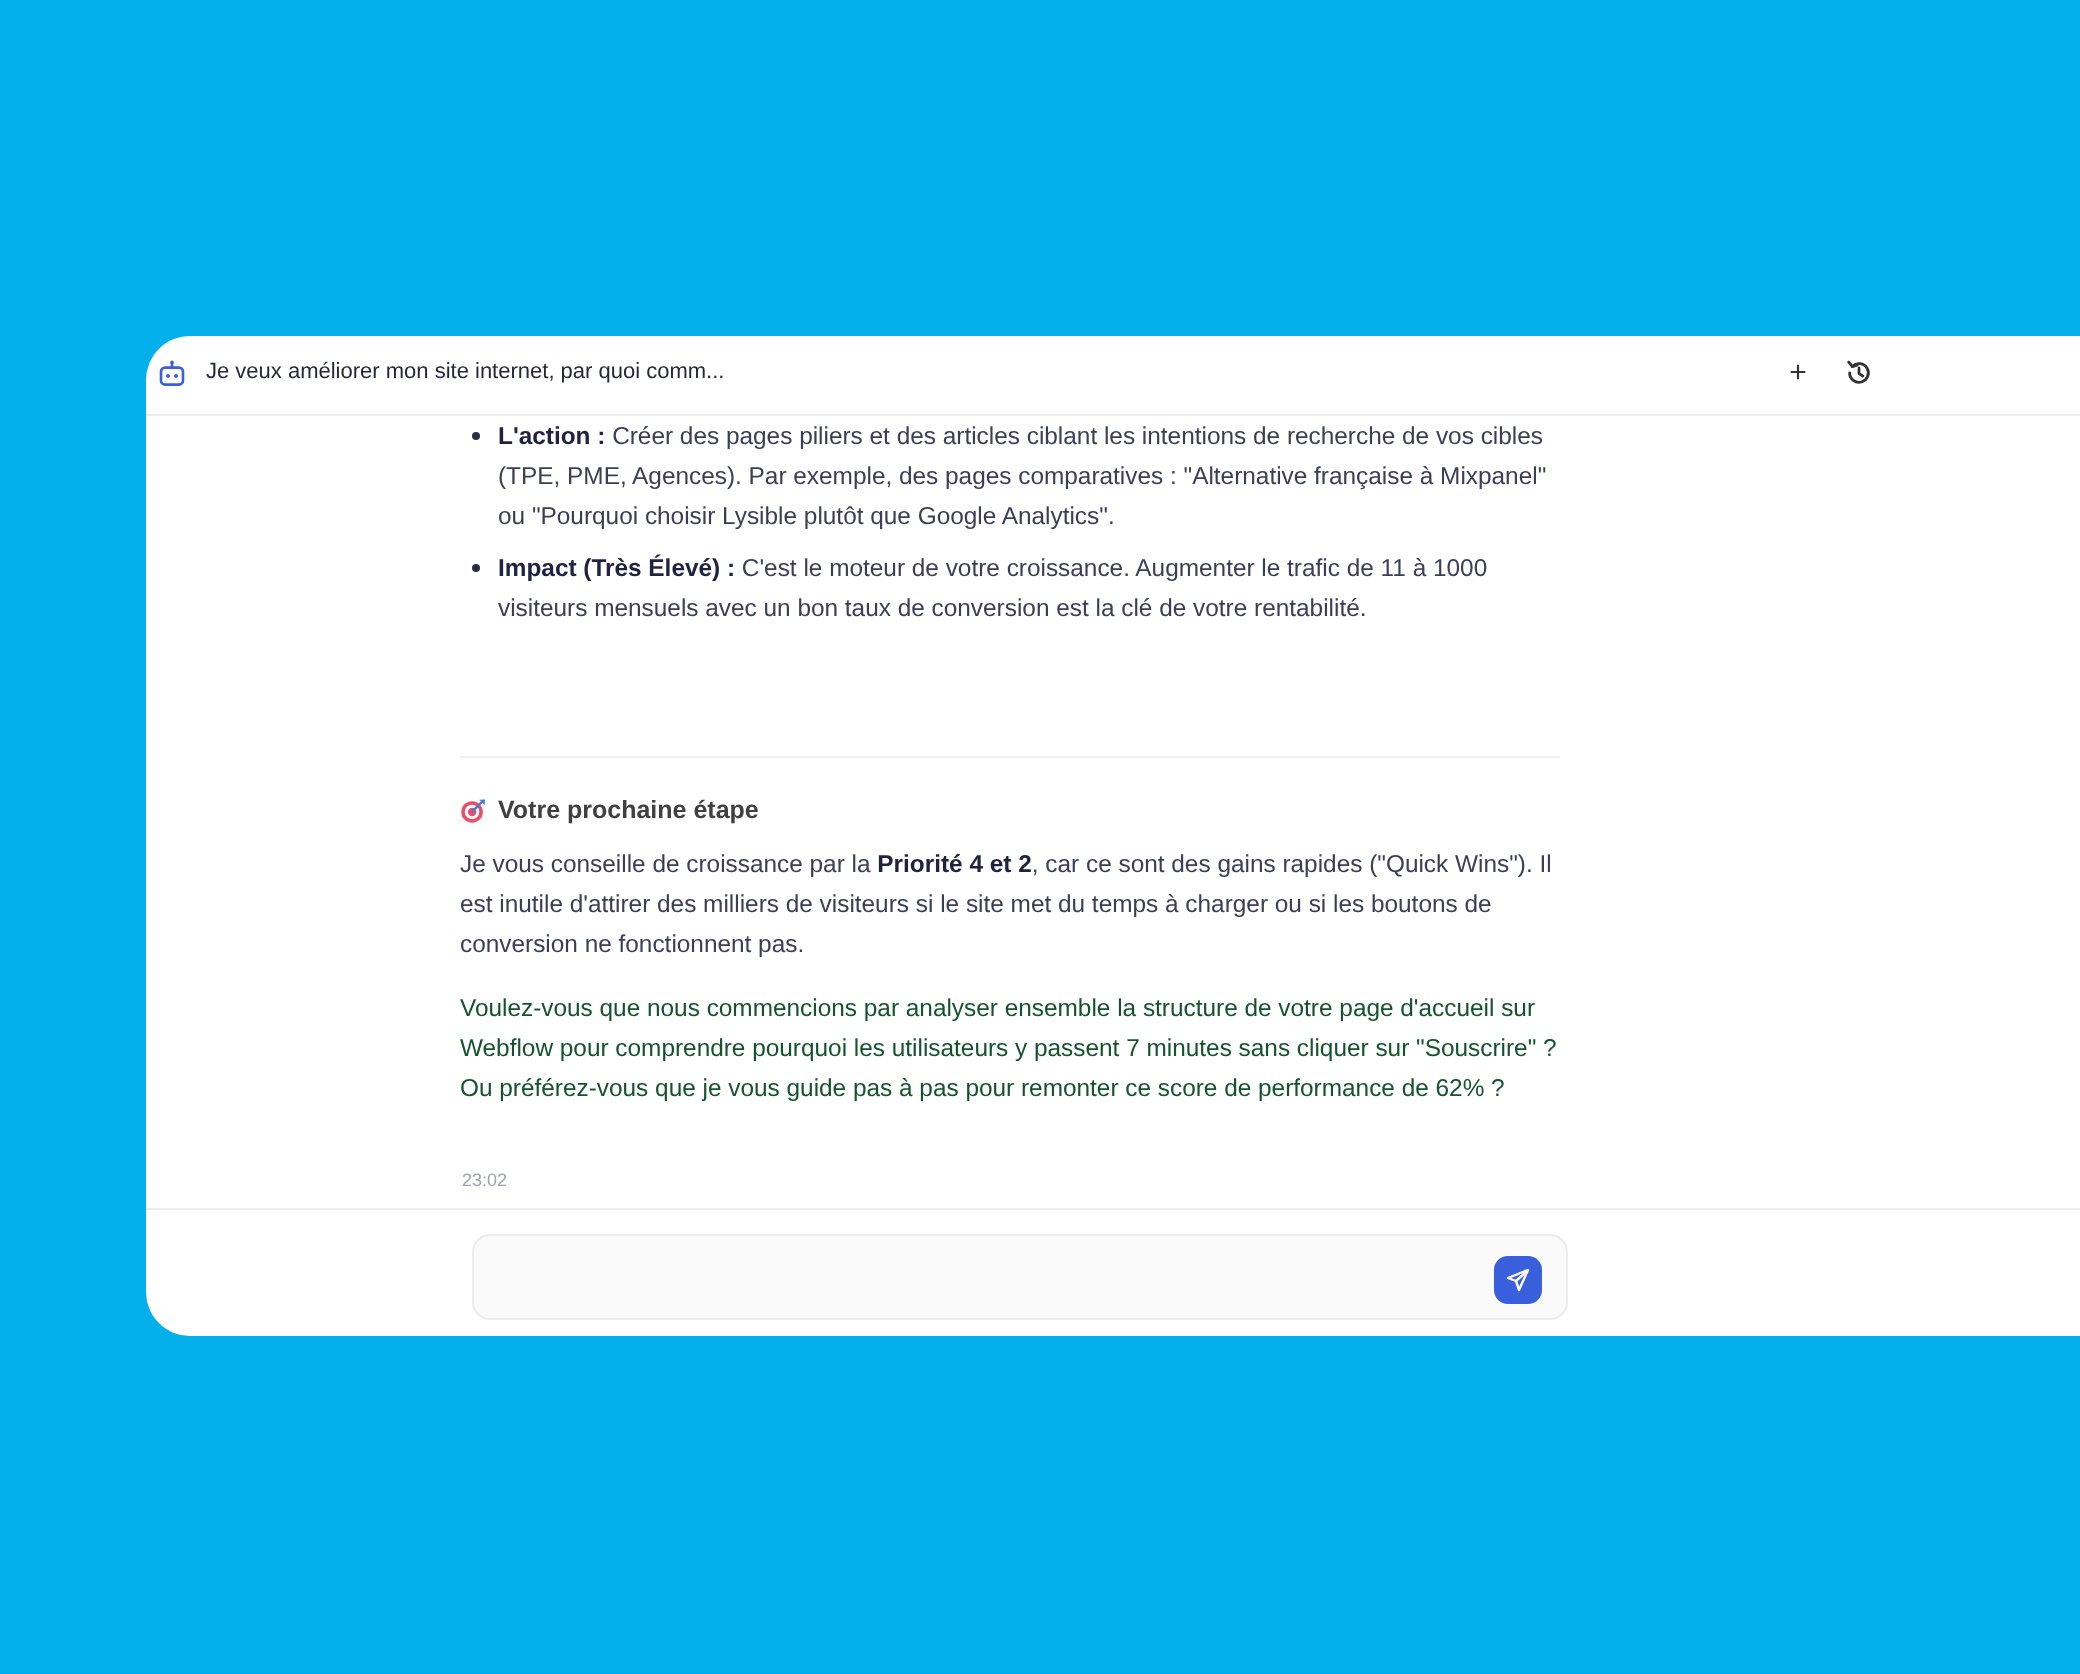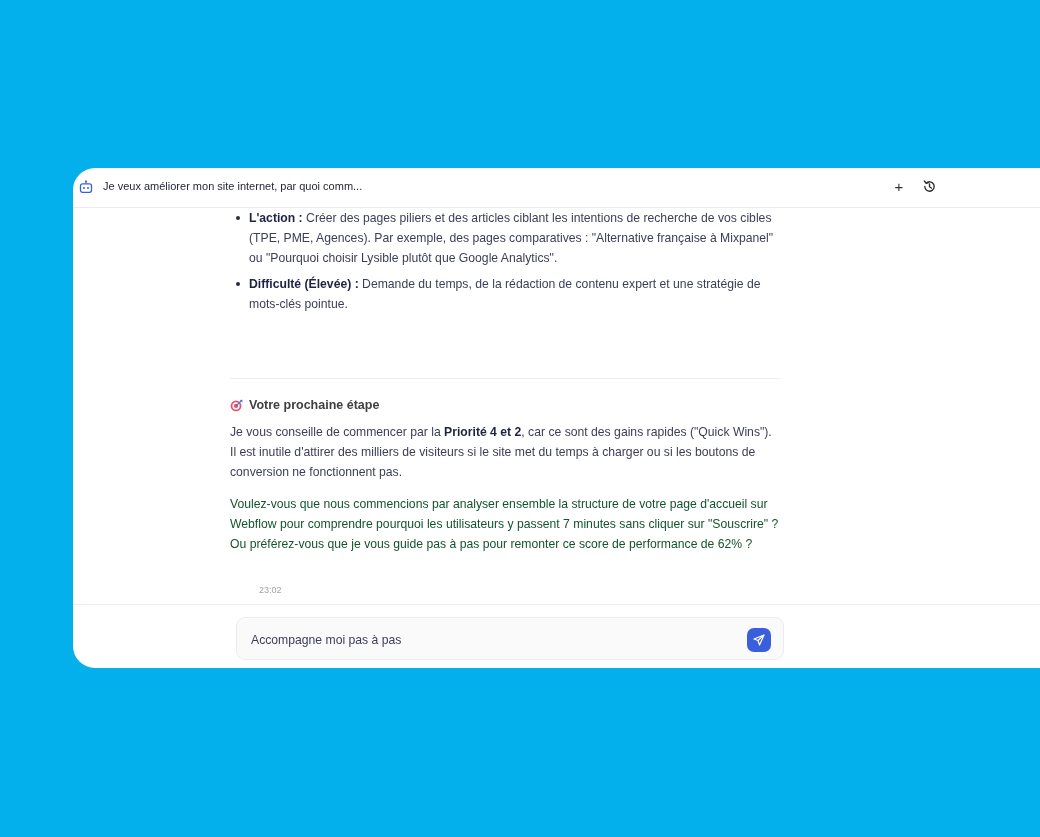--- a/index.html
+++ b/index.html
@@ -150,21 +150,20 @@
       font-size: 12.2px;
       line-height: 20px;
       color: #14532d;
     }
     .timestamp {
       position: absolute;
       left: 158px;
       top: 377px;
       font-size: 9px;
       color: #a0a2ad;
-      margin-left: 28px;
     }
     .footer-line {
       position: absolute;
       left: 0; right: 0;
       top: 436px;
       height: 1px;
       background: #ececef;
     }
     .input-box {
       position: absolute;
@@ -234,51 +233,50 @@
 
   <div class="content">
     <div class="msg">
       <ul class="bullets">
         <li>
           <span class="dot"></span>
           <span class="strong">L'action :</span><span> Créer des pages piliers et des articles ciblant les intentions de recherche de vos cibles (TPE, PME, Agences). Par exemple, des pages comparatives : "Alternative française à Mixpanel" ou "Pourquoi choisir Lysible plutôt que Google Analytics".</span>
         </li>
         <li>
           <span class="dot"></span>
-          <span class="strong">Difficulté (Élevée) :</span><span> Demande du temps, de la rédaction de contenu expert et une stratégie de mots-clés pointue.</span>
+          <span class="strong">Impact (Très Élevé) :</span><span> C'est le moteur de votre croissance. Augmenter le trafic de 11 à 1000 visiteurs mensuels avec un bon taux de conversion est la clé de votre rentabilité.</span>
         </li>
       </ul>
     </div>
 
     <div class="divider"></div>
 
     <div class="section-title">
       <svg class="target-icon" viewBox="0 0 14 14">
         <circle cx="6.5" cy="7.5" r="5.8" fill="#e8506a"></circle>
         <circle cx="6.5" cy="7.5" r="3.9" fill="#ffffff"></circle>
         <circle cx="6.5" cy="7.5" r="2.3" fill="#e8506a"></circle>
         <line x1="6.5" y1="7.5" x2="12" y2="2" stroke="#4a78d8" stroke-width="1.3"></line>
         <polygon points="10.5,1 13.5,0.8 13.2,3.8" fill="#4a78d8"></polygon>
       </svg>
       <span>Votre prochaine étape</span>
     </div>
 
     <div class="para1">
-      <span>Je vous conseille de commencer par la </span><b>Priorité 4 et 2</b><span>, car ce sont des gains rapides ("Quick Wins"). Il est inutile d'attirer des milliers de visiteurs si le site met du temps à charger ou si les boutons de conversion ne fonctionnent pas.</span>
+      <span>Je vous conseille de croissance par la </span><b>Priorité 4 et 2</b><span>, car ce sont des gains rapides ("Quick Wins"). Il est inutile d'attirer des milliers de visiteurs si le site met du temps à charger ou si les boutons de conversion ne fonctionnent pas.</span>
     </div>
 
     <div class="para2">Voulez-vous que nous commencions par analyser ensemble la structure de votre page d'accueil sur Webflow pour comprendre pourquoi les utilisateurs y passent 7 minutes sans cliquer sur "Souscrire" ? Ou préférez-vous que je vous guide pas à pas pour remonter ce score de performance de 62% ?</div>
 
     <div class="timestamp">23:02</div>
   </div>
 
   <div class="footer-line"></div>
 
   <div class="input-box">
-    <input type="text" value="Accompagne moi pas à pas" style="">
     <span class="send-btn">
       <svg width="12" height="12" viewBox="0 0 12 12">
         <path d="M11 1 L1 5 L5 6.5 L6.5 11 Z" fill="none" stroke="#ffffff" stroke-width="1.2" stroke-linejoin="round"></path>
         <line x1="5" y1="6.5" x2="11" y2="1" stroke="#ffffff" stroke-width="1.2"></line>
       </svg>
     </span>
   </div>
 
 </div>
 

